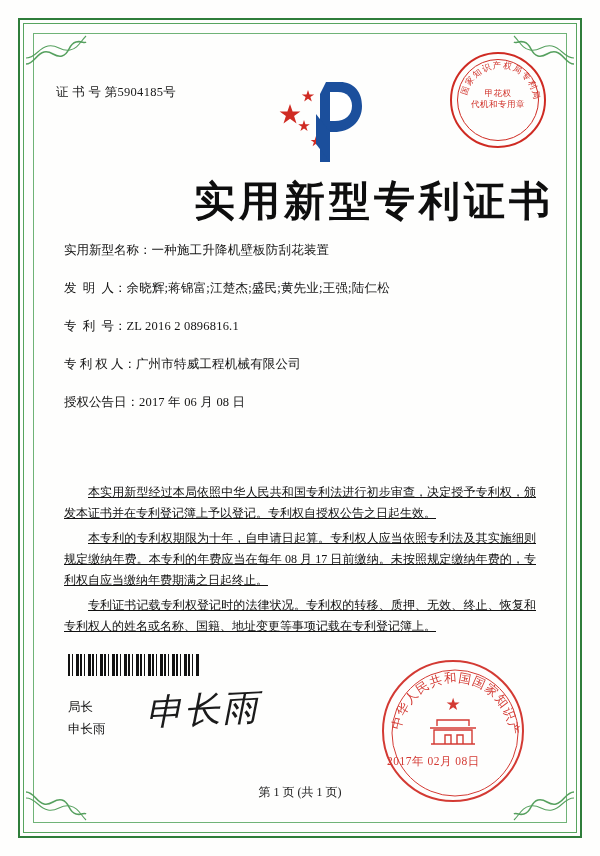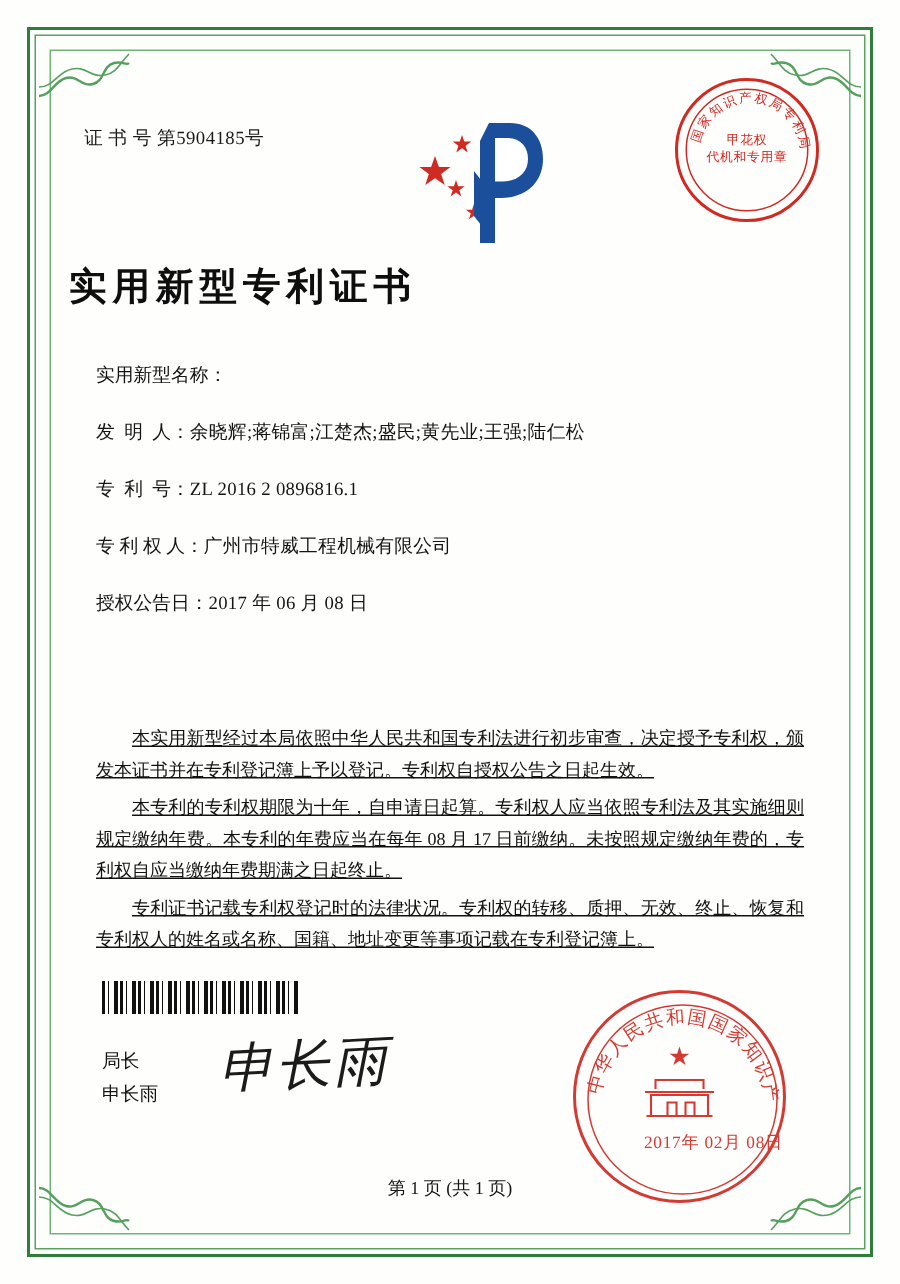--- a/index.html
+++ b/index.html
@@ -108,22 +108,22 @@
   .emblem {
     position: absolute;
     left: 222px; top: 28px;
     width: 98px; height: 96px;
   }
   .emblem svg { display: block; }
 
   .title {
     position: absolute;
     left: 0; right: 0; top: 128px;
-    text-align: left;
-    font-size: 25px;
+    text-align: right;
+    font-size: 41px;
     font-weight: bold;
     letter-spacing: 4px;
     color: #0e0e0e;
     font-family: "Liberation Serif", serif;
   }
 
   .fields {
     position: absolute;
     left: 18px; top: 196px;
     width: 470px;
@@ -218,22 +218,22 @@
   }
   .stamp-main .gate {
     position: absolute;
     left: 50%; top: 52px;
     transform: translateX(-50%);
     width: 52px; height: 34px;
   }
   .stamp-main .gate svg { display:block; }
   .stamp-main .date {
     position: absolute;
-    left: 13px; right: 0; top: 92px;
-    text-align: right;
+    left: 3px; right: 0; top: 92px;
+    text-align: left;
     font-size: 11.5px;
     letter-spacing: .5px;
     font-family: "Liberation Serif", serif;
   }
 
   .page-footer {
     position: absolute;
     left: 0; right: 0; top: 738px;
     text-align: center;
     font-size: 12px;
@@ -308,20 +308,21 @@
         <path d="M62 18 L70 18 C79 18 84 24 84 32 C84 41 77 47 67 47 L62 47 Z" fill="#ffffff"></path>
         <path d="M48 40 L62 58 L62 88 L48 70 Z" fill="#1b4f9c"></path>
       </svg>
     </div>
 
     <div class="title">实用新型专利证书</div>
 
     <div class="fields">
       <div class="field-row">
         <span class="field-label">实用新型名称：</span>
+        <span class="field-value">一种施工升降机壁板防刮花装置</span>
       </div>
       <div class="field-row">
         <span class="field-label">发  明  人：</span>
         <span class="field-value">余晓辉;蒋锦富;江楚杰;盛民;黄先业;王强;陆仁松</span>
       </div>
       <div class="field-row">
         <span class="field-label">专  利  号：</span>
         <span class="field-value">ZL 2016 2 0896816.1</span>
       </div>
       <div class="field-row">

